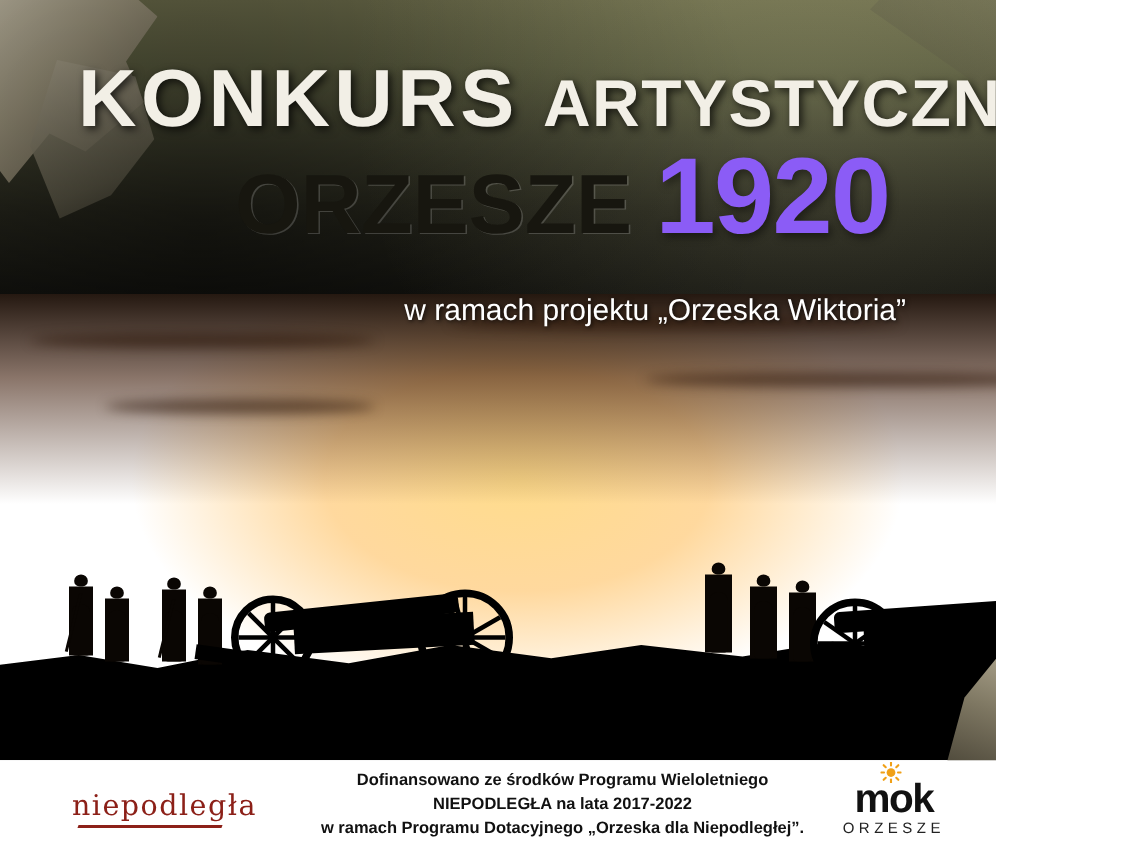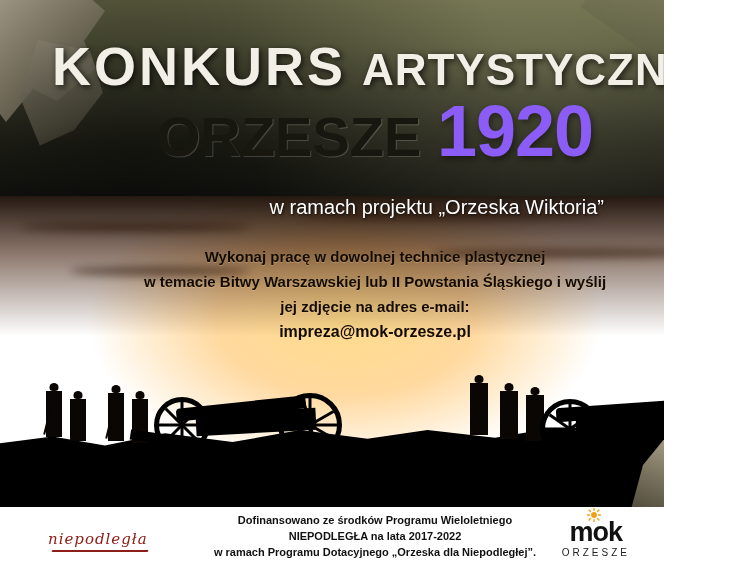--- a/index.html
+++ b/index.html
@@ -163,21 +163,21 @@
     font-size:13.5px; font-weight:bold; line-height:21px;
   }
 
   
   .footer-center{
     position:absolute; left:200px; bottom:14px; width:350px; text-align:center;
     color:#111; font-size:11px; font-weight:bold; line-height:16px;
   }
   .niepodlegla{
     position:absolute; left:48px; bottom:22px;
-    color:#8c2018; font-size:15px; font-style:italic;
+    color:#8c2018; font-size:19px; 
     font-family:"DejaVu Serif", serif; letter-spacing:1px;
   }
   .niepodlegla .flag{
     display:block; width:96px; height:2px; background:#8c2018; margin-top:2px; margin-left:4px;
     transform: skewX(-20deg);
   }
   .mok{
     position:absolute; right:34px; bottom:16px; text-align:center;
   }
   .mok .word{
@@ -280,26 +280,20 @@
       <span class="a">ARTYSTYCZNY</span>
     </div>
     <div class="line2">
       <span class="wik">ORZESZE</span>
       <span class="year">1920</span>
     </div>
   </div>
 
   <div class="subline">w ramach projektu „Orzeska Wiktoria”</div>
 
-  <div class="body-copy">
-    <div>Wykonaj pracę w dowolnej technice plastycznej</div>
-    <div>w temacie Bitwy Warszawskiej lub II Powstania Śląskiego i wyślij</div>
-    <div>jej zdjęcie na adres e-mail:</div>
-    <div class="mail">impreza@mok-orzesze.pl</div>
-  </div>
 
 
   <div class="niepodlegla">
     <span>niepodległa</span>
     <span class="flag"></span>
   </div>
 
   <div class="footer-center">
     <div>Dofinansowano ze środków Programu Wieloletniego NIEPODLEGŁA na lata 2017-2022</div>
     <div>w ramach Programu Dotacyjnego „Orzeska dla Niepodległej”.</div>

